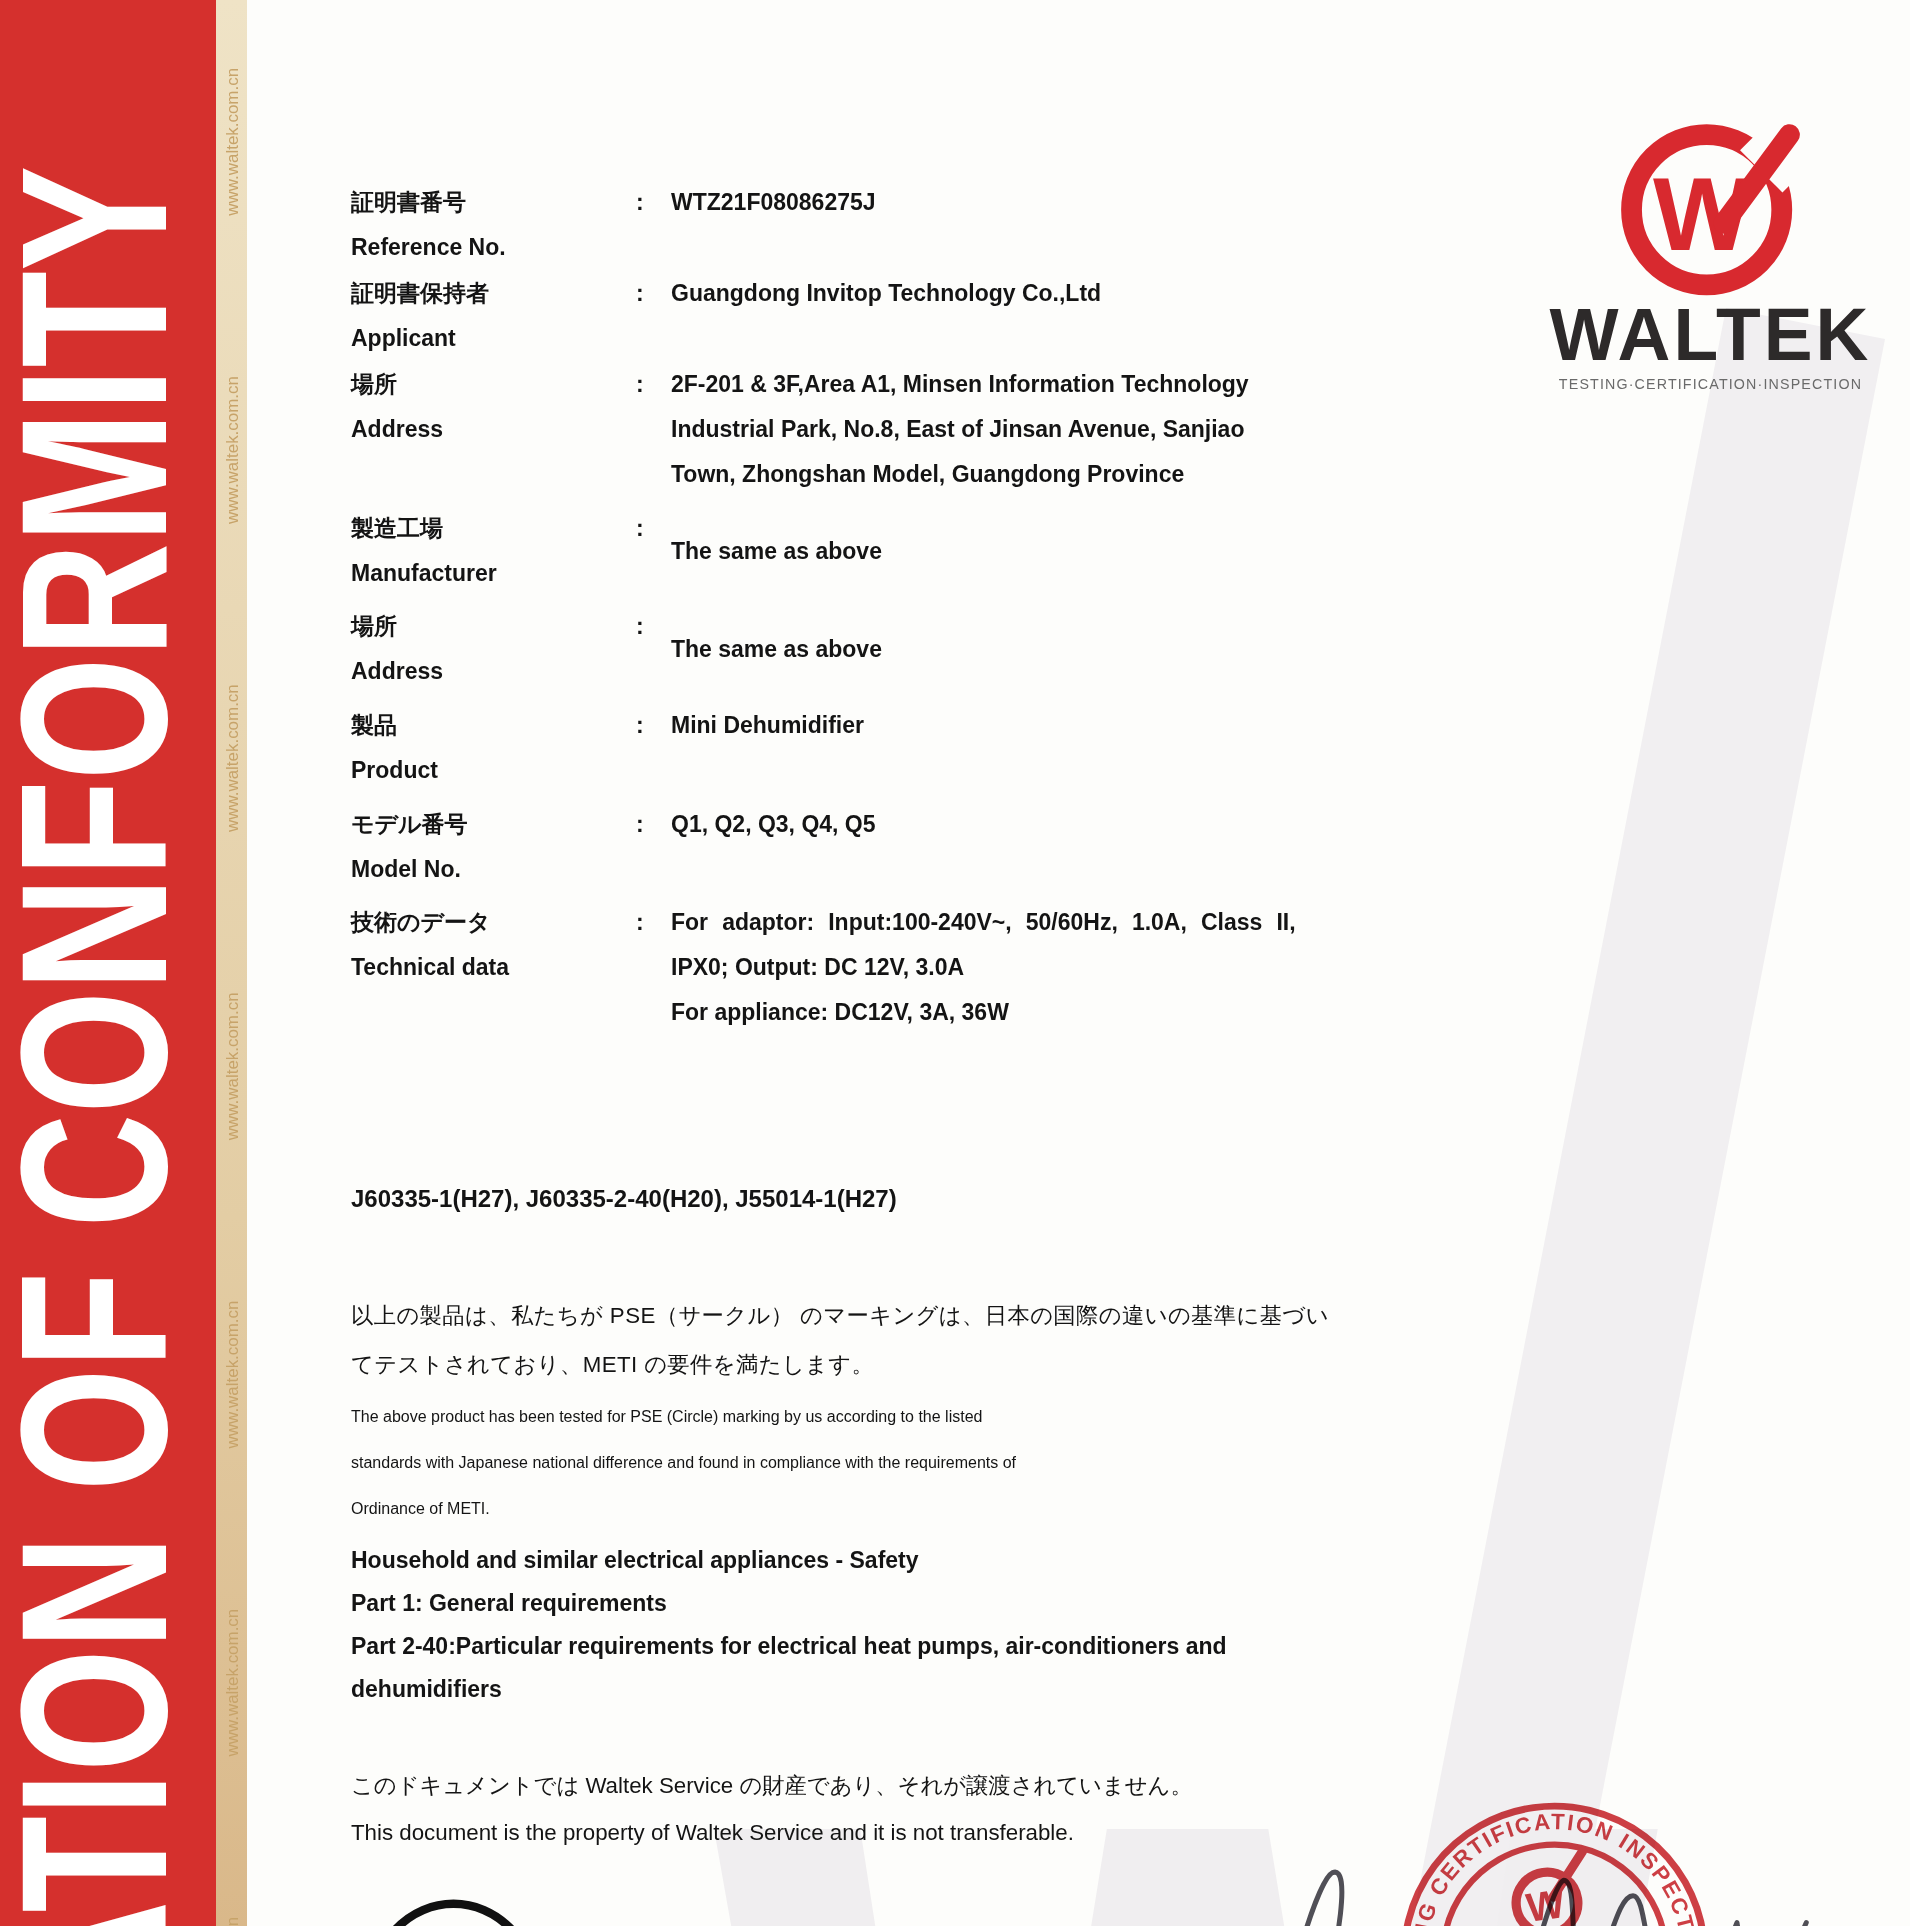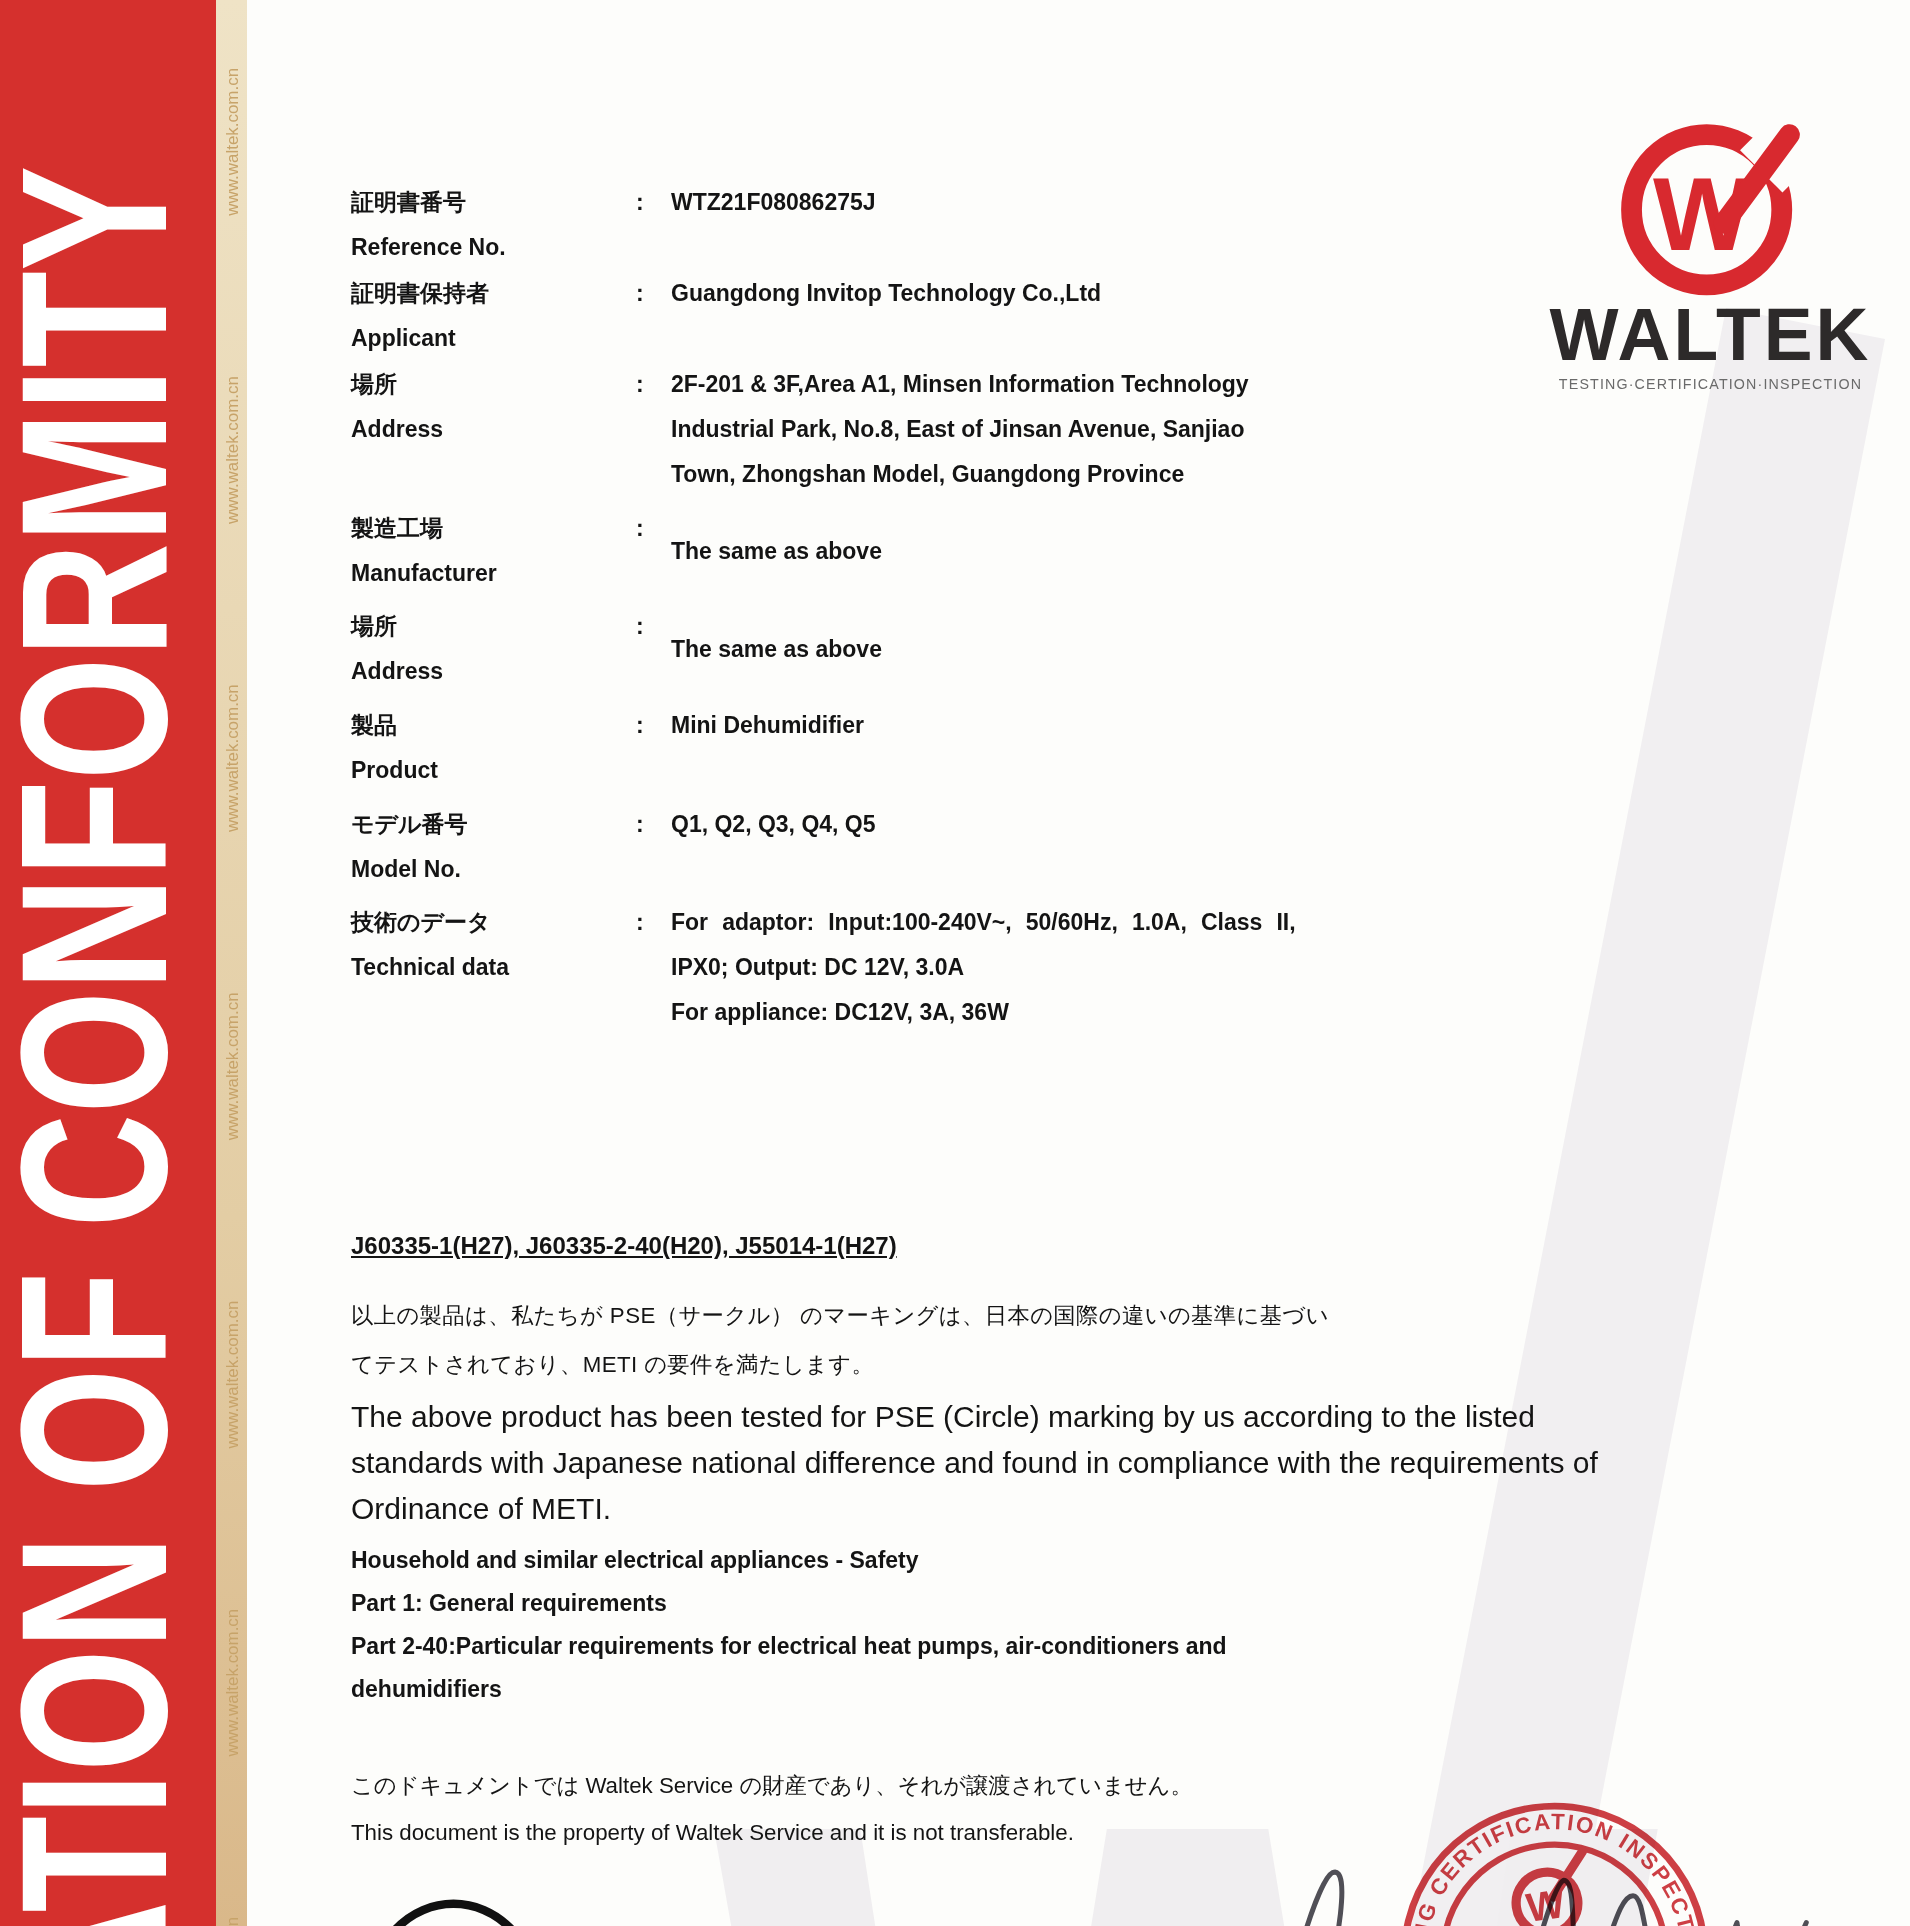--- a/index.html
+++ b/index.html
@@ -44,24 +44,24 @@
   .frow.mt { margin-top:7.7px; }
   .flabel { width:285px; font-weight:700; font-size:23px; line-height:45px; }
   .fcolon { width:35px; font-weight:700; font-size:23px; line-height:45px; }
   .fvalue { flex:1; font-weight:700; font-size:23px; line-height:45px; }
   .val-center .fvalue { padding-top:23px; }
   .wspace { word-spacing:7.7px; }
 
   .standards { position:absolute; left:351px; top:1040px; font-weight:700; }
   .standards .jp { font-size:24px; line-height:50px; }
   .standards .en { font-size:25px; line-height:50px; }
-  .codes { position:absolute; left:351px; top:1232px; font-size:24px; font-weight:700;text-decoration:underline; }
+  .codes { position:absolute; left:351px; top:1185px; font-size:24px; font-weight:700; }
 
   .jp-para { position:absolute; left:351px; top:1291px; width:1456px; font-size:22.3px; line-height:49px; letter-spacing:0.4px; }
-  .en-para { position:absolute; left:351px; top:1394px; width:1456px; font-size:30px; line-height:46px; }
+  .en-para { position:absolute; left:351px; top:1394px; width:1456px; font-size:16px; line-height:46px; }
 
   .scope { position:absolute; left:351px; top:1539px; width:1425px; font-size:23px; font-weight:700; line-height:43px; }
 
   .property { position:absolute; left:351px; top:1762px; width:1448px; font-size:22.3px; line-height:47px; }
 
   .pse-box { position:absolute; left:361px; top:1895px; z-index:1; }
 
   .stamp-box { position:absolute; left:1381px; top:1783px; z-index:4; mix-blend-mode:multiply; opacity:.88; }
   .sig-box { position:absolute; left:1213px; top:1811px; z-index:5; mix-blend-mode:multiply; opacity:.9; }
 </style>

